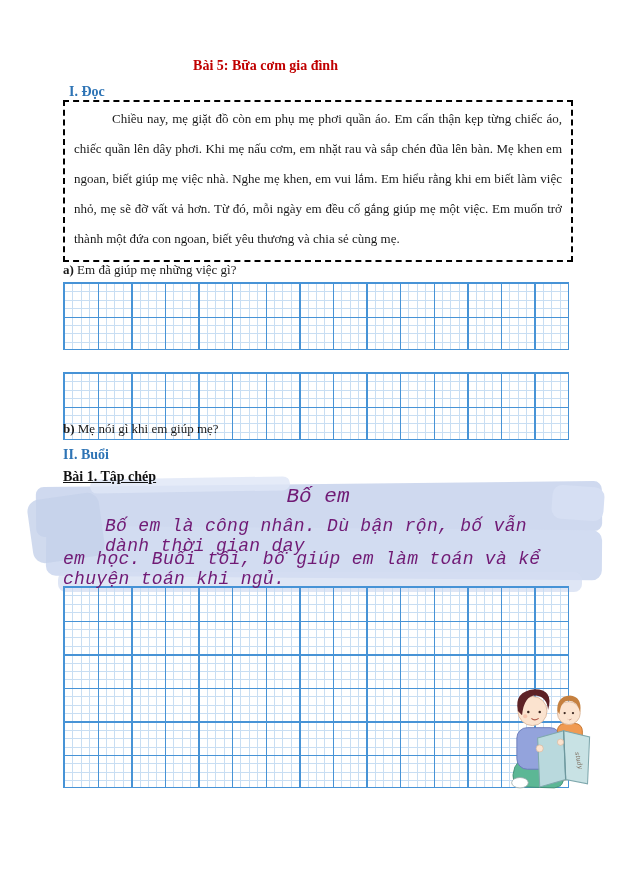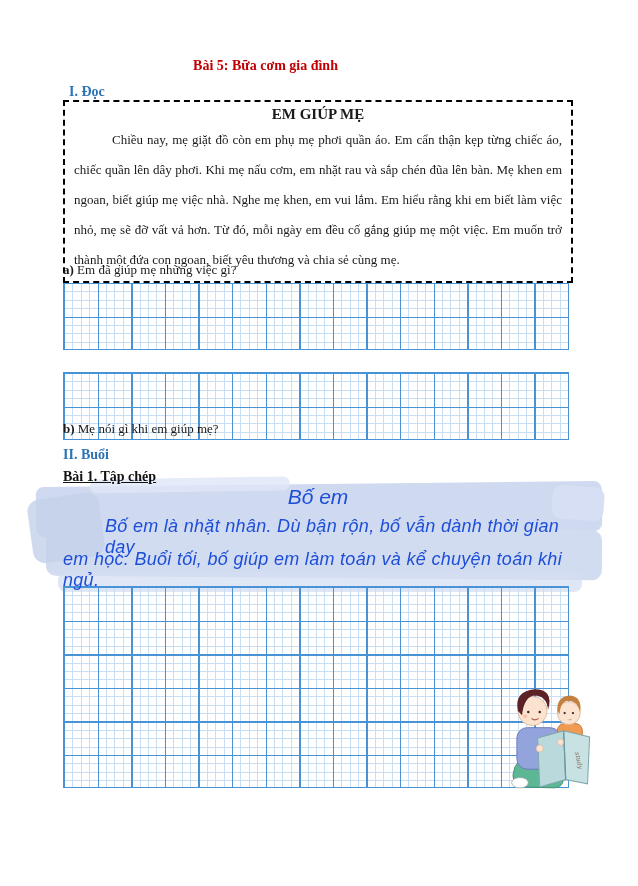--- a/index.html
+++ b/index.html
@@ -31,60 +31,59 @@
       repeating-linear-gradient(to bottom,#4793d6 0 1.4px,transparent 1.4px 33.6px),
       repeating-linear-gradient(to right,#c8def3 0 1px,transparent 1px 8.4px),
       repeating-linear-gradient(to bottom,#c8def3 0 1px,transparent 1px 8.4px);
   }
   .grid-small{height:66px;}
   .grid-big{height:200px;}
   
   .wash{z-index:0;}
   .wash div{position:absolute;}
   
-  .hand{font-family:Liberation Sans, sans-serif;font-style:italic;color:#1d4ed8;z-index:2;}
+  .hand{font-family:Liberation Mono, monospace;font-style:italic;color:#701a75;z-index:2;}
   .hand-title{left:63px;top:485px;width:510px;text-align:center;font-size:21px;}
   .hand-line{left:63px;width:512px;font-size:18px;letter-spacing:0.3px;}
   .illus{left:500px;top:684px;z-index:3;}
 </style>
 </head>
 <body>
 
 <div class="abs wash">
   <div style="left:36px;top:484px;width:566px;height:50px;background:#ccd7ee;border-radius:8px;transform:rotate(-0.6deg);opacity:.95;"></div>
   <div style="left:46px;top:528px;width:556px;height:50px;background:#d2dcf1;border-radius:10px;transform:rotate(0.5deg);"></div>
   <div style="left:30px;top:496px;width:72px;height:64px;background:#c4d1ea;border-radius:12px;transform:rotate(-8deg);opacity:.8;"></div>
   <div style="left:552px;top:486px;width:52px;height:34px;background:#d6dff3;border-radius:10px;transform:rotate(4deg);"></div>
   <div style="left:58px;top:572px;width:524px;height:20px;background:#d4def2;border-radius:8px;opacity:.75;"></div>
   <div style="left:90px;top:478px;width:200px;height:14px;background:#dfe6f6;border-radius:7px;transform:rotate(-1deg);opacity:.8;"></div>
 </div>
 
 <div class="abs page-title">Bài 5: Bữa cơm gia đình</div>
 <div class="abs sec-heading" style="top:84px;margin-left:6px;">I. Đọc</div>
 
 <div class="abs passage-box">
-  <div class="passage-title">EM GIÚP MẸ</div>
   <p class="passage-text">Chiều nay, mẹ giặt đồ còn em phụ mẹ phơi quần áo. Em cẩn thận kẹp từng chiếc áo, chiếc quần lên dây phơi. Khi mẹ nấu cơm, em nhặt rau và sắp chén đũa lên bàn. Mẹ khen em ngoan, biết giúp mẹ việc nhà. Nghe mẹ khen, em vui lắm. Em hiểu rằng khi em biết làm việc nhỏ, mẹ sẽ đỡ vất vả hơn. Từ đó, mỗi ngày em đều cố gắng giúp mẹ một việc. Em muốn trở thành một đứa con ngoan, biết yêu thương và chia sẻ cùng mẹ.</p>
 </div>
 
 <div class="abs question" style="top:262px;">
   <span class="q-label">a)</span><span> Em đã giúp mẹ những việc gì?</span>
 </div>
 <div class="abs oly-grid grid-small" style="top:282px;"></div>
 
 <div class="abs question" style="top:374px;margin-top:47px;">
   <span class="q-label">b)</span><span> Mẹ nói gì khi em giúp mẹ?</span>
 </div>
 <div class="abs oly-grid grid-small" style="top:372px;"></div>
 
 <div class="abs sec-heading" style="top:447px;">II. Buổi</div>
 <div class="abs sub-heading" style="top:469px;">Bài 1. Tập chép</div>
 
 <div class="abs hand hand-title">Bố em</div>
-<div class="abs hand hand-line" style="top:516px;padding-left:42px;box-sizing:border-box;">Bố em là nhặt nhân. Dù bận rộn, bố vẫn dành thời gian dạy</div>
+<div class="abs hand hand-line" style="top:516px;padding-left:42px;box-sizing:border-box;">Bố em là công nhân. Dù bận rộn, bố vẫn dành thời gian dạy</div>
 <div class="abs hand hand-line" style="top:549px;">em học. Buổi tối, bố giúp em làm toán và kể chuyện toán khi ngủ.</div>
 
 <div class="abs oly-grid grid-big" style="top:586px;"></div>
 
 <svg class="abs illus" width="94" height="106" viewBox="0 0 90 102">
 
   <path d="M14,80 Q8,97 22,99 L52,100 Q62,99 61,88 L59,76 L18,74 Z" fill="#5cb795" stroke="#3f8a70" stroke-width="0.8"></path>
   <ellipse cx="19" cy="95" rx="8" ry="5" fill="#ffffff" stroke="#9aa" stroke-width="0.8"></ellipse>
 
   <rect x="16" y="42" width="42" height="40" rx="10" fill="#93a3dc" stroke="#6a79b8" stroke-width="0.9"></rect>

